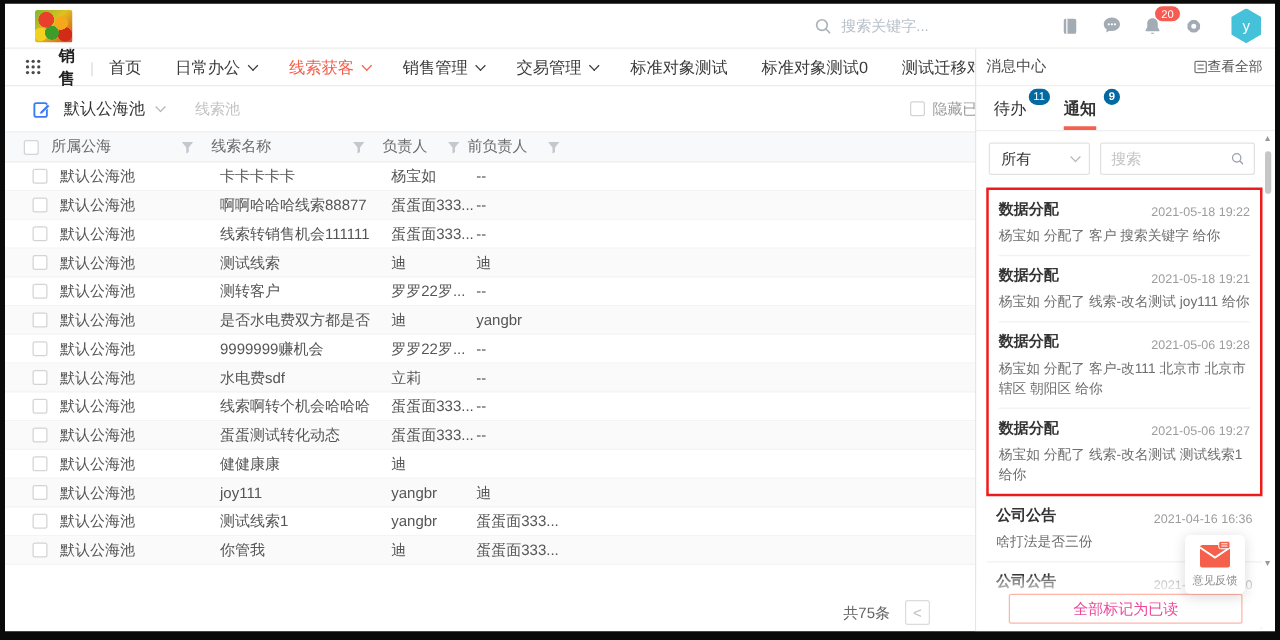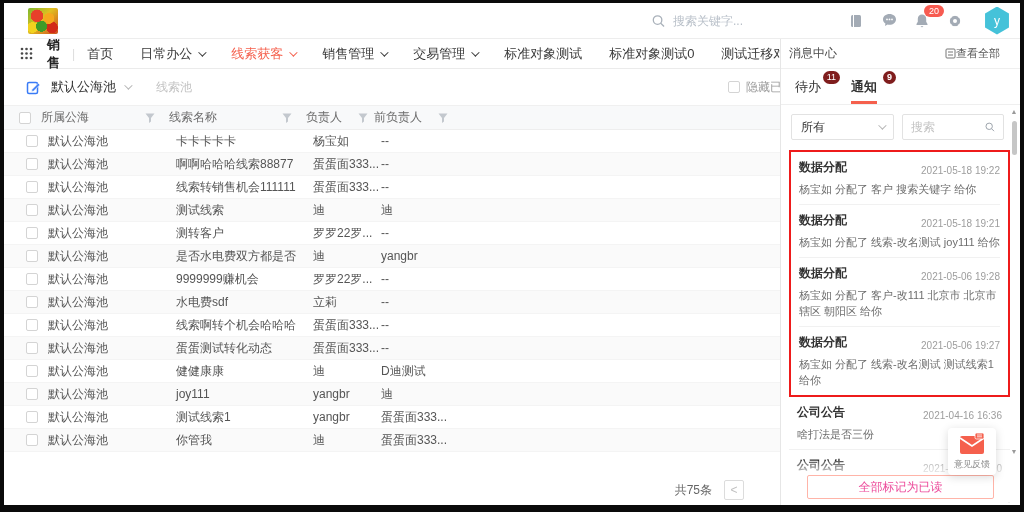--- a/index.html
+++ b/index.html
@@ -71,30 +71,30 @@
   .funnel { flex-shrink:0; margin-right:14px; display:flex; }
   .funnel.inline { margin-left:16px; margin-right:0; }
   #table-body { overflow:hidden; }
   .tfooter { margin-top:auto; height:30px; flex-shrink:0; display:flex; align-items:center; justify-content:flex-end;
              gap:12px; padding-right:36px; font-size:12px; color:#666; }
   .pgbtn { width:20px; height:20px; border:1px solid #dcdcdc; border-radius:2px; color:#c0c0c0; font-size:12px;
            display:flex; align-items:center; justify-content:center; background:#fff; }
 
   
   .panel-header { height:30px; flex-shrink:0; display:flex; align-items:center; justify-content:space-between;
-                  padding:0 20px 0 8px; border-bottom:1px solid #efefef; font-size:12px; color:#4a4a4a; }
+                  padding:0 10px 0 8px; border-bottom:1px solid #efefef; font-size:12px; color:#4a4a4a; }
   .view-all { display:flex; align-items:center; gap:0; font-size:11px; color:#555; cursor:pointer; }
   .panel-tabs { height:36px; flex-shrink:0; display:flex; align-items:flex-end; gap:30px; padding:0 0 0 14px;
                 border-bottom:1px solid #efefef; font-size:13px; color:#333; }
   .ptab { position:relative; padding-bottom:8px; cursor:pointer; }
   .ptab.active { border-bottom:3px solid #f5604d; padding-bottom:5px; font-weight:bold; }
-  .tab-badge { position:absolute; top:-7px; right:-19px; background:#7f1d1d; color:#fff; font-size:9px;
+  .tab-badge { position:absolute; top:-7px; right:-19px; background:#0369a1; color:#fff; font-size:9px;
                line-height:13px; min-width:13px; text-align:center; padding:0 4px; border-radius:8px; }
   .panel-filter { flex-shrink:0; display:flex; gap:8px; padding:9px 16px 9px 10px; }
-  .fselect { width:103px; height:26px; border:1px solid #e2e2e2; border-radius:2px; display:flex; align-items:center;
+  .fselect { width:81px; height:26px; border:1px solid #e2e2e2; border-radius:2px; display:flex; align-items:center;
              justify-content:space-between; padding:0 9px; font-size:12px; color:#333; }
   .fselect .chev { color:#b5b5b5; }
   .fsearch { flex:1; height:26px; border:1px solid #e2e2e2; border-radius:2px; display:flex; align-items:center;
              padding:0 8px; gap:6px; }
   .fsearch input { border:0; outline:0; width:100%; font-size:12px; color:#333; font-family:inherit; }
   .fsearch input::placeholder { color:#c3c3c3; }
   .notif-list { flex:1; min-height:0; overflow:hidden; padding:0 10px 0 8px; position:relative; }
   .red-group { border:2px solid #ee1b1b; margin:1px 0 0 0; padding:0 8px; }
   .nitem { padding:7px 0 6px; border-bottom:1px solid #f1f1f1; cursor:pointer; }
   .red-group .nitem:last-child { border-bottom:none; }
@@ -380,21 +380,20 @@
             <span class="c-owner">蛋蛋面333...</span>
             <span class="c-prev">--</span>
           </div>
           <div class="trow">
             <span class="c-check">
               <span class="cb"></span>
             </span>
             <span class="c-pool">默认公海池</span>
             <span class="c-name">健健康康</span>
             <span class="c-owner">迪</span>
-            <span class="c-prev">D迪测试</span>
           </div>
           <div class="trow">
             <span class="c-check">
               <span class="cb"></span>
             </span>
             <span class="c-pool">默认公海池</span>
             <span class="c-name">joy111</span>
             <span class="c-owner">yangbr</span>
             <span class="c-prev">迪</span>
           </div>

